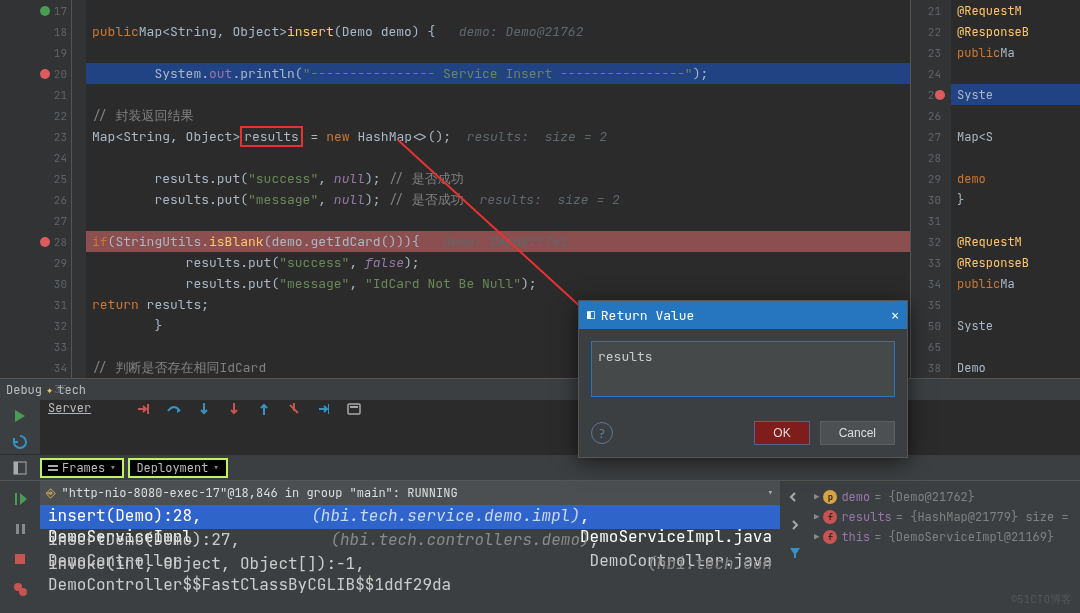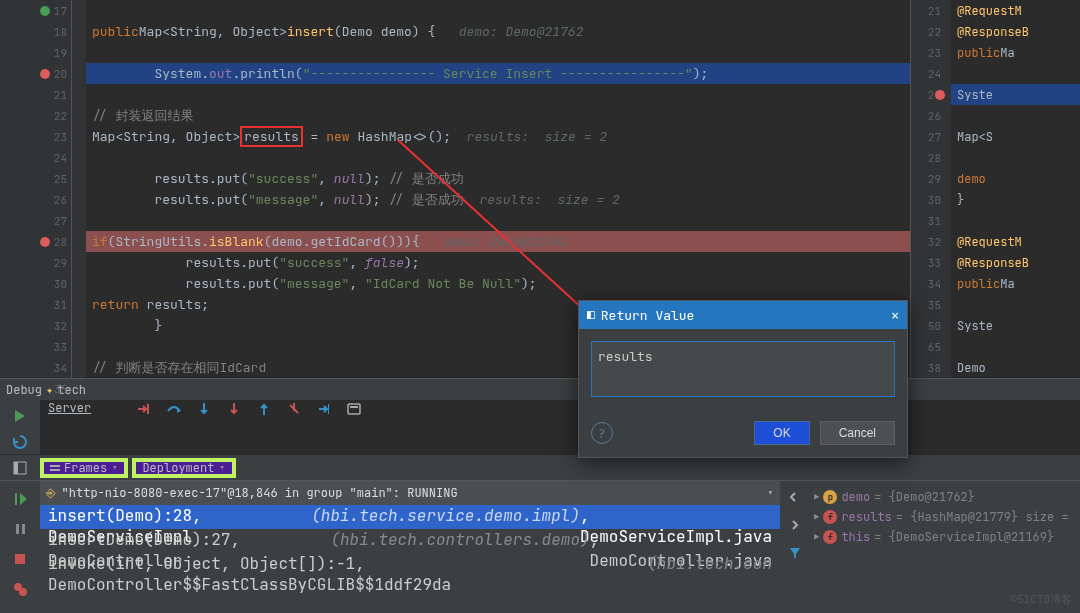--- a/index.html
+++ b/index.html
@@ -40,21 +40,21 @@
 
 .debug-tab-bar { height: 22px; background: #3c3f41; border-top: 1px solid #555; display: flex; align-items: center; padding-left: 6px; font-size: 12px; color: #bbb; }
 .left-col { width: 40px; background: #3c3f41; display: flex; flex-direction: column; align-items: center; padding-top: 4px; gap: 2px; }
 .side-btn { width: 24px; height: 24px; display: flex; align-items: center; justify-content: center; cursor: pointer; }
 .toolbar { flex: 1; display: flex; align-items: flex-start; padding-left: 8px; gap: 12px; text-decoration: underline; }
 .toolbar .lbl { color: #bbb; font-size: 12px; }
 .tbtn { width: 18px; height: 18px; cursor: pointer; display: flex; align-items: center; justify-content: center; }
 
 .frames-row { display: flex; height: 26px; background: #3c3f41; border-top: 1px solid #2b2b2b; align-items: center; }
 .frames-row .mini { width:40px; display:flex; justify-content:center; }
-.frames-lbl { font-size: 12px; color: #bbb; padding: 0 6px; border: 4px solid #bef264; background:#4c1d95; display:flex; align-items:center; height:20px; gap:4px; }
+.frames-lbl { font-size: 12px; color: #bbb; padding: 0 6px; border: 2px solid #bef264; background:#000000; display:flex; align-items:center; height:20px; gap:4px; }
 
 .bottom { display: flex; height: 152px; background: #3c3f41; border-top: 1px solid #555; }
 .stack-panel { flex: 0 0 740px; display: flex; flex-direction: column; }
 .thread-hdr { height: 24px; background: #4b4f51; display: flex; align-items: center; padding: 0 6px; font-size: 12px; color: #ddd; }
 .thread-hdr .dd { margin-left: auto; color:#aaa; }
 .frames-list { flex: 1; overflow: hidden; }
 .frame-row { height: 24px; display: flex; align-items: flex-start; padding: 0 8px; font-size: 16px; color: #ccc; }
 .frame-row.sel { background: #2f65ca; color: #fff; }
 .frame-row .pkg { font-style: italic; color: #8a8a8a; }
 .frame-row.sel .pkg { color: #c8d8f0; }
@@ -74,21 +74,21 @@
   background: #3c3f41; border: 1px solid #555; box-shadow: 0 4px 20px rgba(0,0,0,.6);
 }
 .dlg-title { height: 28px; background: #2675bf; color: #fff; display: flex; align-items: center; padding: 0 8px; font-size: 13px; }
 .dlg-title .x { margin-left: auto; cursor: pointer; }
 .dlg-body { padding: 12px; }
 .dlg-input { width: 100%; height: 56px; background: #45494a; border: 1px solid #2675bf; color: #ccc; padding: 6px; font-family: inherit; font-size: 13px; resize: none; }
 .dlg-foot { display: flex; align-items: center; padding: 8px 12px 12px; gap: 10px; }
 .dlg-foot .q { width:22px; height:22px; border-radius:50%; border:1px solid #5a7896; color:#5a7896; display:flex; align-items:center; justify-content:center; font-size:13px; }
 .dlg-btn { margin-left: auto; }
 .btn { background:#4c5052; border:1px solid #5e6060; color:#ddd; padding:4px 18px; font-size:12px; cursor:pointer; }
-.btn.primary { background:#1d4ed8; border-color:#4a688a; }
+.btn.primary { background:#7f1d1d; border-color:#4a688a; }
 
 svg.arrow { position:absolute; pointer-events:none; }
 
 .watermark { position:absolute; right:8px; bottom:6px; color:#555; font-size:11px; }
 </style>
 </head>
 <body>
 
 <div class="editor-wrap">
   <div class="main-editor">

